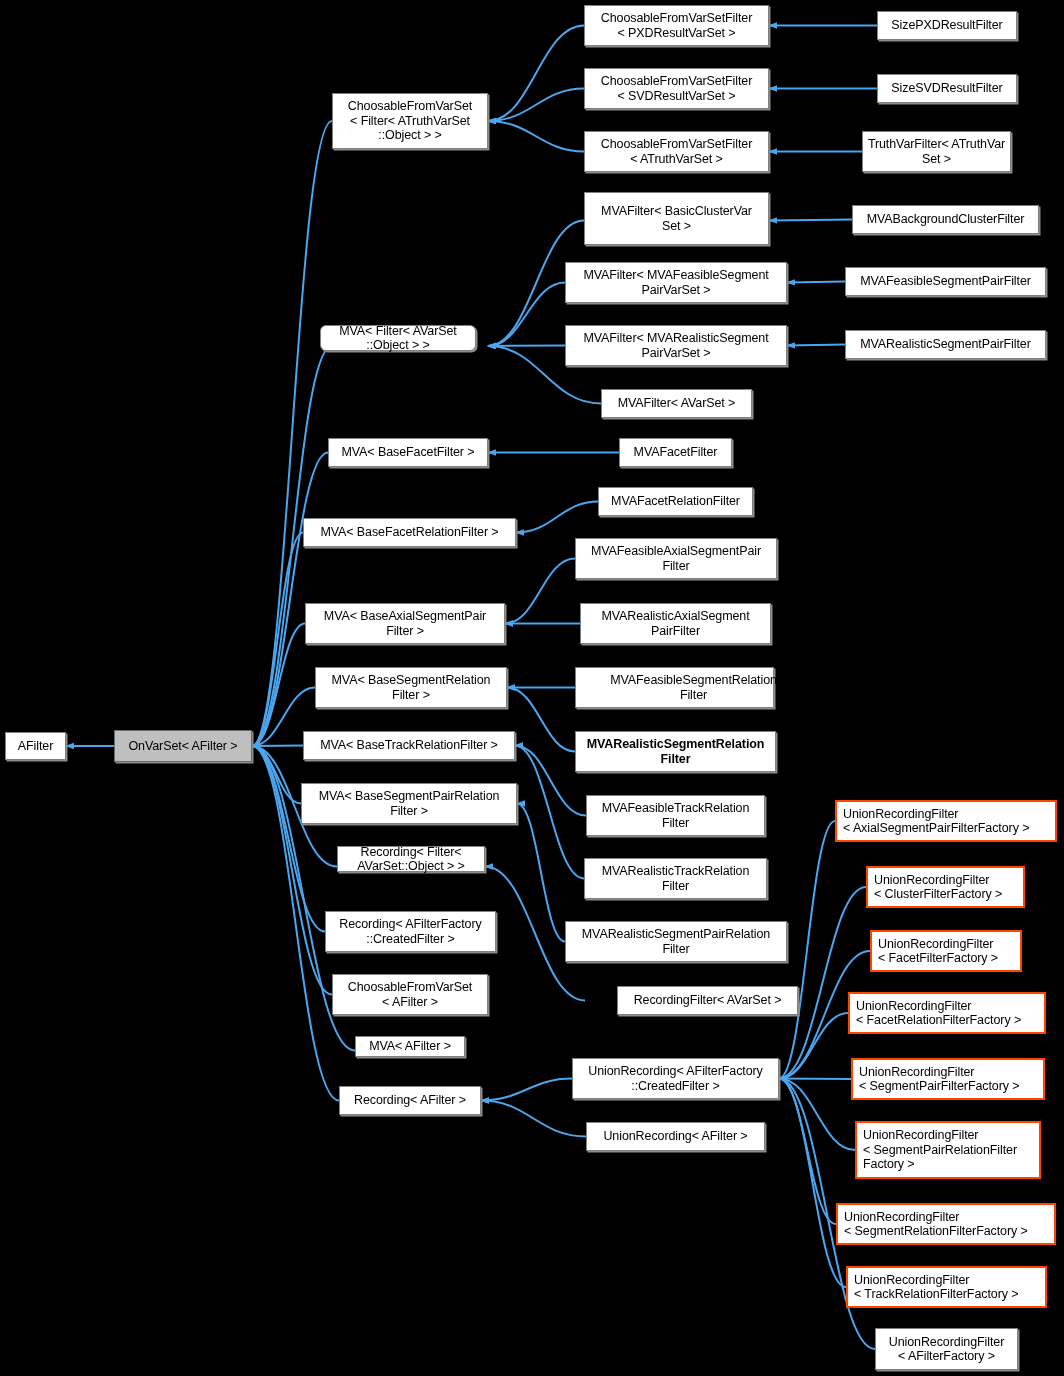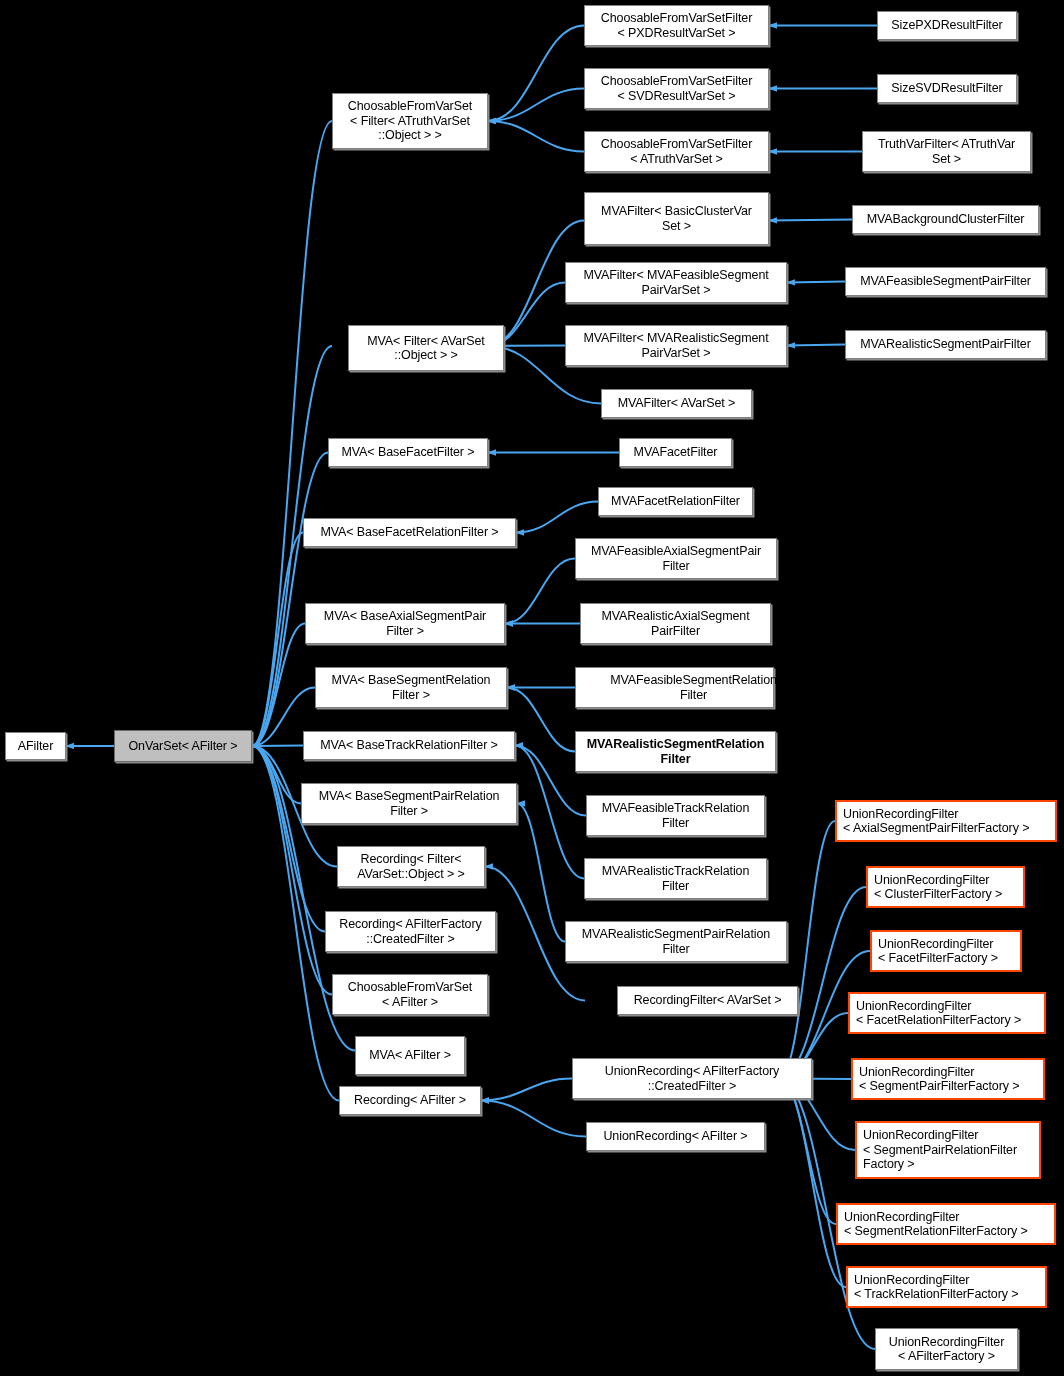--- a/index.html
+++ b/index.html
@@ -122,26 +122,26 @@
 &lt; Filter&lt; ATruthVarSet
 ::Object &gt; &gt;</div>
       <div class="node" style="left: 584px; top: 5px; width: 185px; height: 41px;">ChoosableFromVarSetFilter
 &lt; PXDResultVarSet &gt;</div>
       <div class="node" style="left: 584px; top: 68px; width: 185px; height: 41px;">ChoosableFromVarSetFilter
 &lt; SVDResultVarSet &gt;</div>
       <div class="node" style="left: 584px; top: 131px; width: 185px; height: 41px;">ChoosableFromVarSetFilter
 &lt; ATruthVarSet &gt;</div>
       <div class="node" style="left: 877px; top: 11px; width: 140px; height: 29px;">SizePXDResultFilter</div>
       <div class="node" style="left: 877px; top: 74px; width: 140px; height: 29px;">SizeSVDResultFilter</div>
-      <div class="node" style="left: 862px; top: 131px; width: 169px; height: 41px;">TruthVarFilter&lt; ATruthVar
+      <div class="node" style="left: 862px; top: 131px; width: 149px; height: 41px;">TruthVarFilter&lt; ATruthVar
 Set &gt;</div>
       <div class="node" style="left: 584px; top: 192px; width: 185px; height: 53px;">MVAFilter&lt; BasicClusterVar
 Set &gt;</div>
       <div class="node" style="left: 852px; top: 205px; width: 187px; height: 29px;">MVABackgroundClusterFilter</div>
-      <div class="node" style="left: 348px; top: 325px; width: 156px; height: 46px;">MVA&lt; Filter&lt; AVarSet
+      <div class="node" style="left: 320px; top: 325px; width: 156px; height: 26px; border-radius: 6px;">MVA&lt; Filter&lt; AVarSet
 ::Object &gt; &gt;</div>
       <div class="node" style="left: 565px; top: 262px; width: 222px; height: 41px;">MVAFilter&lt; MVAFeasibleSegment
 PairVarSet &gt;</div>
       <div class="node" style="left: 845px; top: 267px; width: 201px; height: 29px;">MVAFeasibleSegmentPairFilter</div>
       <div class="node" style="left: 565px; top: 325px; width: 222px; height: 41px;">MVAFilter&lt; MVARealisticSegment
 PairVarSet &gt;</div>
       <div class="node" style="left: 845px; top: 330px; width: 201px; height: 29px;">MVARealisticSegmentPairFilter</div>
       <div class="node" style="left: 601px; top: 389px; width: 151px; height: 29px;">MVAFilter&lt; AVarSet &gt;</div>
       <div class="node" style="left: 328px; top: 438px; width: 160px; height: 29px;">MVA&lt; BaseFacetFilter &gt;</div>
       <div class="node" style="left: 619px; top: 438px; width: 113px; height: 29px;">MVAFacetFilter</div>
@@ -159,32 +159,32 @@
 Filter</div>
       <div class="node" style="left: 303px; top: 731px; width: 212px; height: 29px;">MVA&lt; BaseTrackRelationFilter &gt;</div>
       <div class="node" style="left: 575px; top: 731px; width: 201px; height: 41px; font-weight: bold;">MVARealisticSegmentRelation
 Filter</div>
       <div class="node" style="left: 301px; top: 783px; width: 216px; height: 41px;">MVA&lt; BaseSegmentPairRelation
 Filter &gt;</div>
       <div class="node" style="left: 586px; top: 795px; width: 179px; height: 41px;">MVAFeasibleTrackRelation
 Filter</div>
       <div class="node" style="left: 584px; top: 858px; width: 183px; height: 41px;">MVARealisticTrackRelation
 Filter</div>
-      <div class="node" style="left: 337px; top: 846px; width: 148px; height: 41px;">Recording&lt; Filter&lt;
+      <div class="node" style="left: 337px; top: 846px; width: 148px; height: 26px;">Recording&lt; Filter&lt;
 AVarSet::Object &gt; &gt;</div>
       <div class="node" style="left: 565px; top: 921px; width: 222px; height: 41px;">MVARealisticSegmentPairRelation
 Filter</div>
       <div class="node" style="left: 325px; top: 911px; width: 171px; height: 41px;">Recording&lt; AFilterFactory
 ::CreatedFilter &gt;</div>
       <div class="node" style="left: 332px; top: 974px; width: 156px; height: 41px;">ChoosableFromVarSet
 &lt; AFilter &gt;</div>
       <div class="node" style="left: 585px; top: 986px; width: 181px; height: 29px; margin-left: 32px;">RecordingFilter&lt; AVarSet &gt;</div>
-      <div class="node" style="left: 355px; top: 1036px; width: 110px; height: 39px;">MVA&lt; AFilter &gt;</div>
+      <div class="node" style="left: 355px; top: 1036px; width: 110px; height: 21px;">MVA&lt; AFilter &gt;</div>
       <div class="node" style="left: 339px; top: 1086px; width: 142px; height: 29px;">Recording&lt; AFilter &gt;</div>
-      <div class="node" style="left: 572px; top: 1058px; width: 240px; height: 41px;">UnionRecording&lt; AFilterFactory
+      <div class="node" style="left: 572px; top: 1058px; width: 207px; height: 41px;">UnionRecording&lt; AFilterFactory
 ::CreatedFilter &gt;</div>
       <div class="node" style="left: 586px; top: 1122px; width: 179px; height: 29px;">UnionRecording&lt; AFilter &gt;</div>
       <div class="node highlight leftalign" style="left: 835px; top: 800px; width: 222px; height: 42px;">UnionRecordingFilter
 &lt; AxialSegmentPairFilterFactory &gt;</div>
       <div class="node highlight leftalign" style="left: 866px; top: 866px; width: 159px; height: 42px;">UnionRecordingFilter
 &lt; ClusterFilterFactory &gt;</div>
       <div class="node highlight leftalign" style="left: 870px; top: 930px; width: 152px; height: 42px;">UnionRecordingFilter
 &lt; FacetFilterFactory &gt;</div>
       <div class="node highlight leftalign" style="left: 848px; top: 992px; width: 198px; height: 42px;">UnionRecordingFilter
 &lt; FacetRelationFilterFactory &gt;</div>

